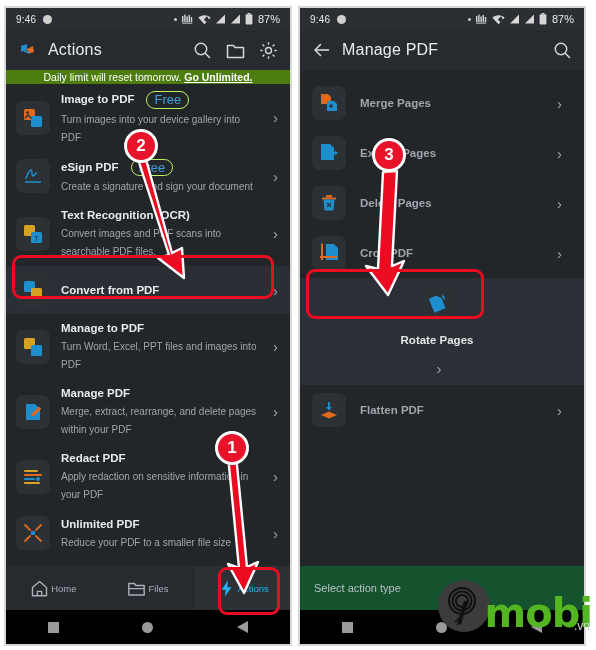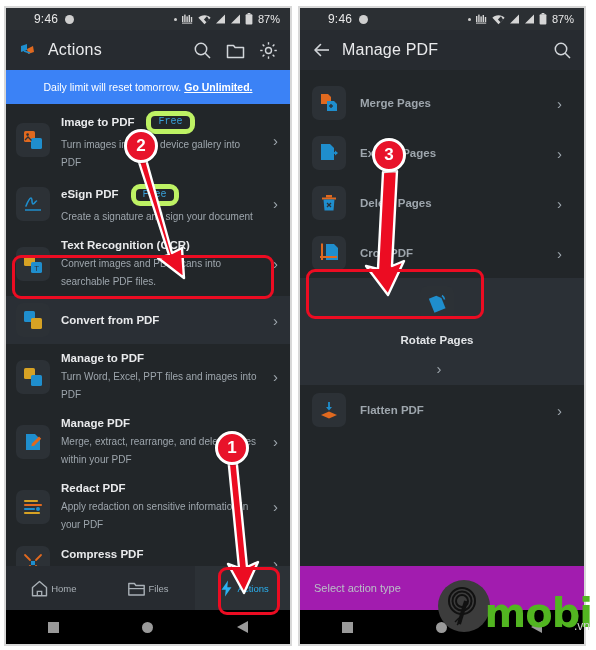--- a/index.html
+++ b/index.html
@@ -32,21 +32,21 @@
   .statusbar {
     height: 22px;
     background: #2b2f33;
     display: flex;
     align-items: center;
     padding: 0 10px;
     flex: 0 0 auto;
     color: #e8e8e8;
     font-size: 11px;
   }
-  .sb-time { font-size: 12px; letter-spacing: .2px; margin-left: 18px; }
+  .sb-time { font-size: 10px; letter-spacing: .2px; }
   .sb-dot-cam {
     width: 9px; height: 9px; border-radius: 50%;
     background: #cfcfcf; margin-left: 7px;
   }
   .sb-right {
     margin-left: auto;
     display: flex; align-items: center; gap: 4px;
   }
   .sb-minidot { width: 3px; height: 3px; border-radius: 50%; background: #cfcfcf; }
   .sb-batt-text { font-size: 11px; margin-left: 1px; }
@@ -67,22 +67,22 @@
     font-size: 16px;
     font-weight: 400;
     letter-spacing: .2px;
   }
   .appbar-left-icon { width: 20px; height: 20px; }
   .appbar-actions { margin-left: auto; display: flex; align-items: center; gap: 14px; }
   .appbar-actions .ab-btn { width: 19px; height: 19px; cursor: pointer; }
 
   
   .banner {
-    height: 34px;
-    background: #3b82f6;
+    height: 14px;
+    background: #4d7c0f;
     color: #ffffff;
     font-size: 10.5px;
     display: flex;
     align-items: center;
     justify-content: center;
     flex: 0 0 auto;
     text-align: center;
   }
   .banner a { color: #ffffff; font-weight: bold; text-decoration: underline; margin-left: 3px; }
 
@@ -116,28 +116,27 @@
     display: flex; align-items: center; gap: 12px;
     line-height: 15px;
   }
   .row .sub {
     color: #9ea6ad;
     font-size: 10px;
     line-height: 13px;
     margin-top: 1px;
   }
   .badge-free {
-    border: 5px solid #bef264;
+    border: 1px solid #bef264;
     color: #3aa0d8;
     border-radius: 9px;
-    font-size: 10px;
+    font-size: 13px;
     font-weight: normal;
     padding: 1px 7px 1.5px 7px;
     line-height: 1;
-    font-family: Liberation Mono, monospace;
   }
   .chev { color: #9ea6ad; font-size: 15px; flex: 0 0 auto; margin-left: 4px; }
 
   .row.highlighted { background: #2a2f35; }
 
   
   .row2 {
     display: flex;
     align-items: center;
     padding: 8px 22px 8px 12px;
@@ -151,21 +150,21 @@
     flex: 0 0 auto;
   }
   .row2 .ttl {
     color: #e3e5e8; font-size: 11.5px; font-weight: bold; flex: 1 1 auto;
   }
   .row2.dim .ttl { color: #9ea6ad; }
   .row2.sel { background: #2b3036; flex-direction: column; }
 
   
   .sheet {
-    background: #a21caf;
+    background: #14532d;
     padding: 12px 14px 14px 14px;
     flex: 0 0 auto;
   }
   .sheet-label { color: #b9c0c6; font-size: 11px; }
 
   
   .tabbar {
     height: 44px;
     background: #272b30;
     display: flex;
@@ -473,21 +472,21 @@
                 <line x1="3" y1="3" x2="8" y2="8"></line>
                 <line x1="19" y1="3" x2="14" y2="8"></line>
                 <line x1="3" y1="19" x2="8" y2="14"></line>
                 <line x1="19" y1="19" x2="14" y2="14"></line>
               </g>
               <rect x="9" y="9" width="4" height="4" fill="#1f8ecd"></rect>
             </svg>
         </span>
         <span class="body">
           <span class="ttl">
-            <span>Compress PDF</span>
+            <span>Unlimited PDF</span>
           </span>
           <span class="sub">Reduce your PDF to a smaller file size</span>
         </span>
         <span class="chev">›</span>
       </div>
 
     </div>
 
     <div class="tabbar">
       <div class="tab">

